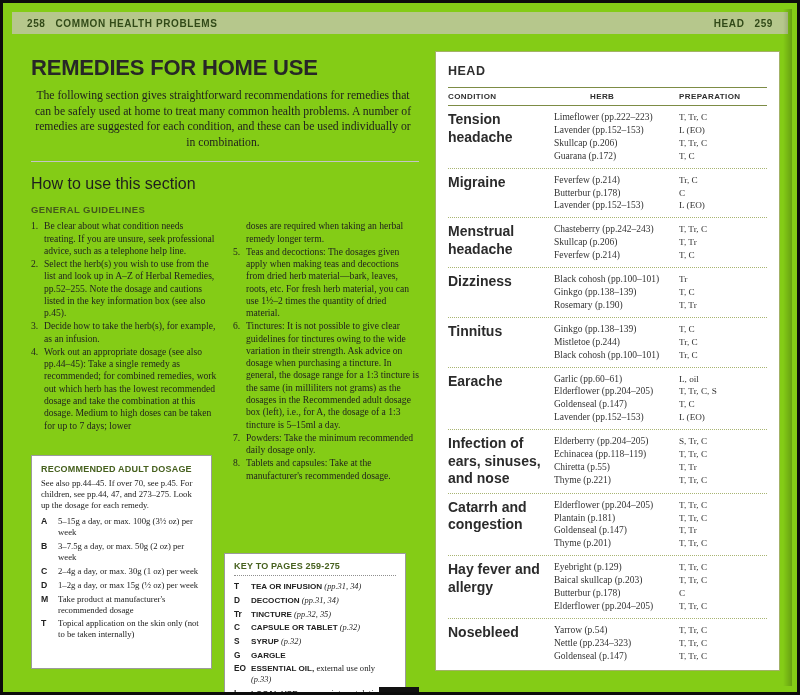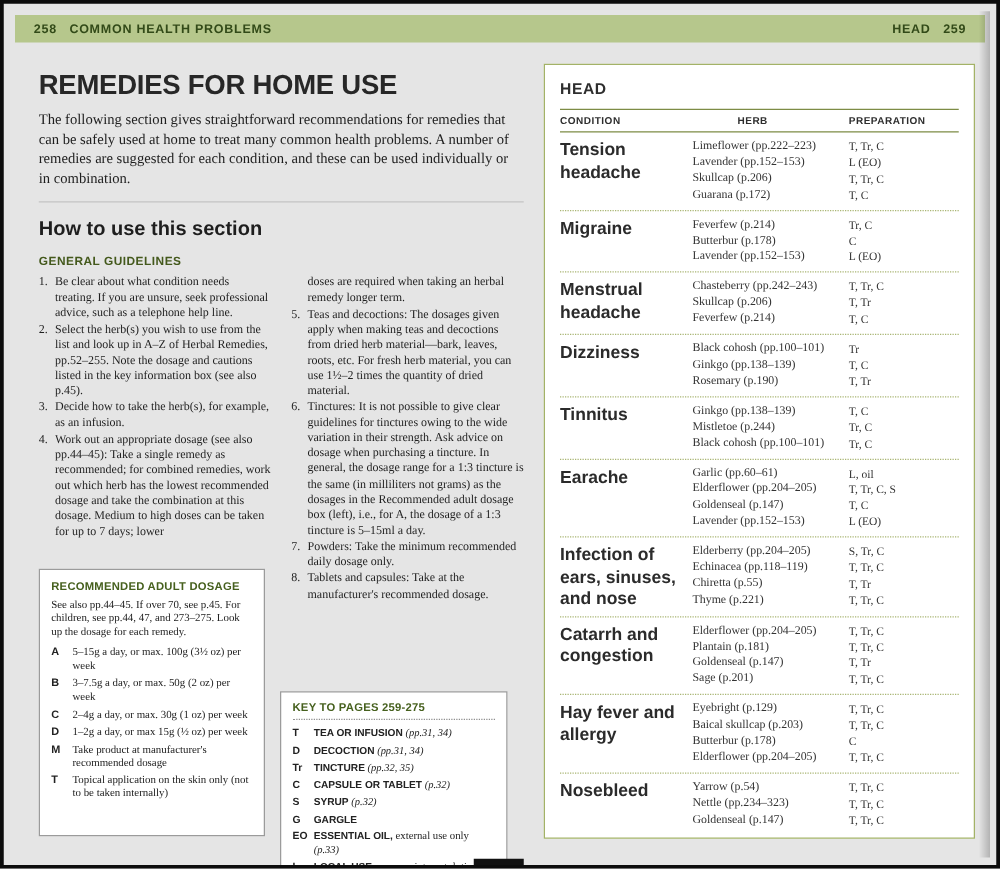--- a/index.html
+++ b/index.html
@@ -1,37 +1,37 @@
 <!DOCTYPE html>
 <html><head>
 <meta charset="utf-8">
 <style>
   * { margin:0; padding:0; box-sizing:border-box; }
   html,body { width:800px; height:695px; background:#fff; }
   .sheet {
-    position:relative; width:800px; height:695px; background:#e5e5e5;
+    position:relative; width:800px; height:695px; background:#84cc16;
     border:3px solid #0c0c0c; overflow:hidden;
     font-family:"Liberation Serif", serif; color:#222;
   }
   
   .band {
     position:absolute; left:9px; right:9px; top:9px; height:22px;
     background:#b6c78c; display:flex; justify-content:space-between; align-items:center;
     padding:0 15px; font-family:"Liberation Sans", sans-serif; font-weight:bold;
     font-size:10px; letter-spacing:0.6px; color:#324a18;
   }
   .band-left .pgnum { margin-right:10px; }
   .band-right .pgnum { margin-left:10px; }
 
   
   .left-page { position:absolute; left:28px; top:52px; width:388px; }
   .main-title { font-family:"Liberation Sans", sans-serif; font-weight:700; font-size:22px; letter-spacing:-0.2px; color:#272727; }
-  .intro { margin-top:7px; font-size:11.7px; line-height:1.33; color:#1e1e1e; width:384px; }
+  .intro { margin-top:7px; font-size:11.7px; line-height:1.33; color:#1e1e1e; width:384px;text-align:center; }
   .rule { margin-top:11px; border-top:1px solid #c4c4c4; height:0; }
-  .howto { margin-top:13px; font-family:"Liberation Sans", sans-serif; font-weight:700; font-size:16px; color:#1e1e1e; }
+  .howto { margin-top:13px; font-family:"Liberation Sans", sans-serif; font-weight:400; font-size:16px; color:#1e1e1e; }
   .gg-heading { margin-top:11px; font-family:"Liberation Sans", sans-serif; font-weight:700; font-size:9.5px; letter-spacing:0.4px; color:#44591c; }
   .cols { display:flex; gap:16px; margin-top:5px; }
   .gcol { width:186px; font-size:9.6px; line-height:1.28; color:#1f1f1f; }
   .gitem { position:relative; padding-left:13px; margin-bottom:1px; }
   .gnum { position:absolute; left:0; }
 
   
   .box { position:absolute; border:1px solid #9b9b9b; background:#fff; overflow:hidden; }
   #dosage-box { left:28px; top:452px; width:181px; height:214px; padding:8px 9px; }
   #key-box { left:221px; top:512px; width:182px; height:154px; padding:7px 9px;margin-top:38px; }
@@ -275,21 +275,21 @@
             </div>
             <div class="hline">
               <span class="hname">Plantain (p.181)</span>
               <span class="hprep">T, Tr, C</span>
             </div>
             <div class="hline">
               <span class="hname">Goldenseal (p.147)</span>
               <span class="hprep">T, Tr</span>
             </div>
             <div class="hline">
-              <span class="hname">Sage (p.201)</span>
+              <span class="hname">Thyme (p.201)</span>
               <span class="hprep">T, Tr, C</span>
             </div>
           </div>
         </div>
         <div class="trow">
           <div class="cond">Hay fever and allergy</div>
           <div class="hlines">
             <div class="hline">
               <span class="hname">Eyebright (p.129)</span>
               <span class="hprep">T, Tr, C</span>

